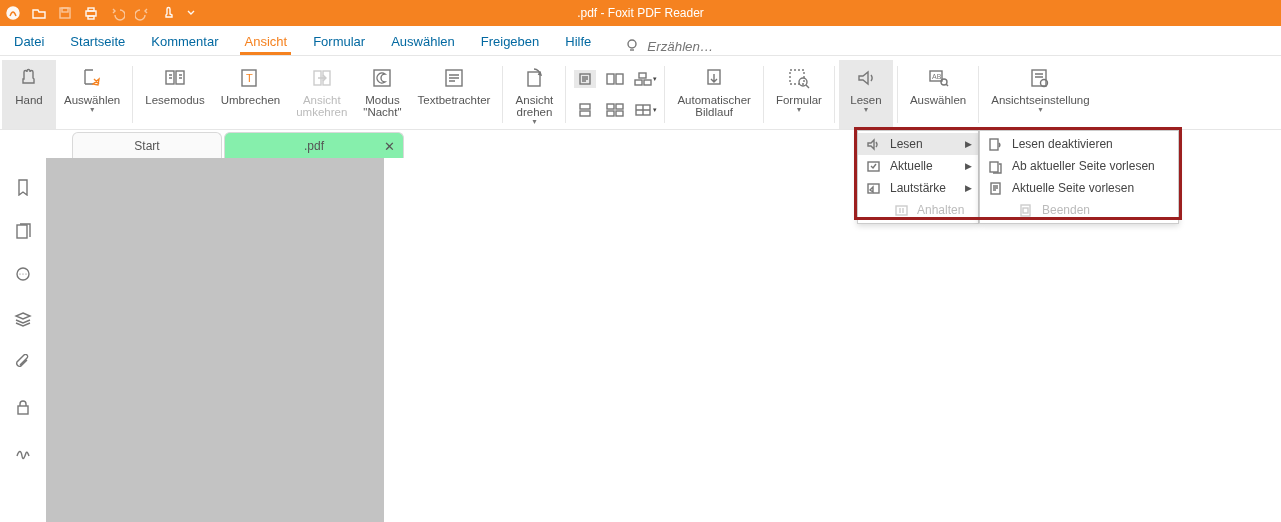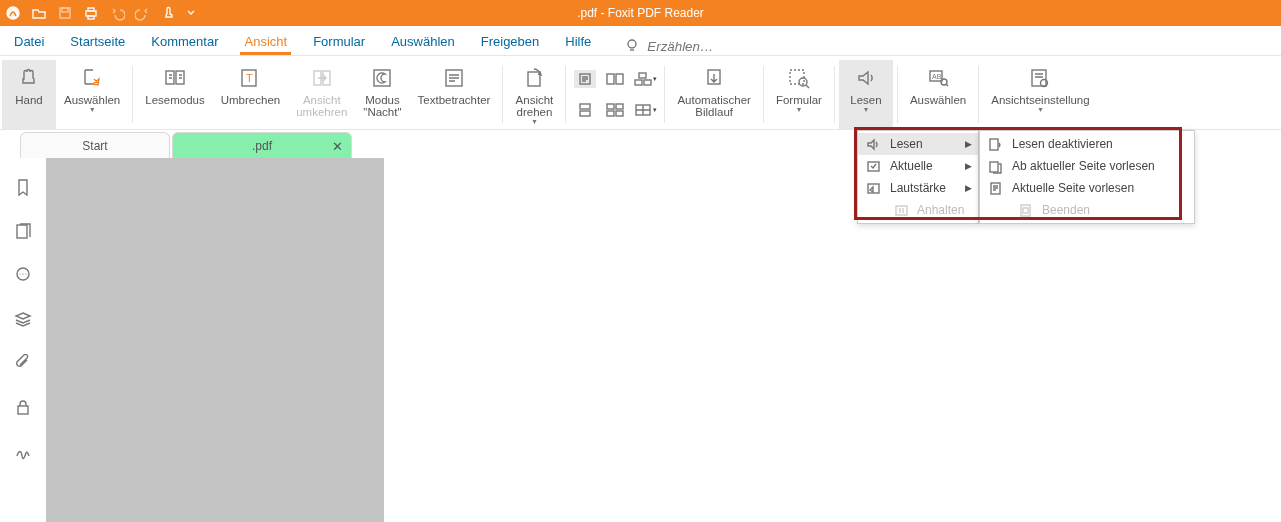--- a/index.html
+++ b/index.html
@@ -131,21 +131,21 @@
   }
   .small-ico {
     width:22px; height:18px;
     display:flex;align-items:center;justify-content:center;
   }
   
   .doctabs {
     height: 28px;
     display: flex;
     align-items: flex-end;
-    padding-left: 20px;
+    padding-left: 72px;
     background: #fff;
   }
   .doctab {
     height: 26px;
     min-width: 150px;
     border: 1px solid #d9d9d9;
     border-bottom: none;
     border-radius: 6px 6px 0 0;
     background: #86efac;
     display: flex;
@@ -588,21 +588,21 @@
     <span class="mi-ico">
         <svg width="15" height="15">
           <rect x="2" y="3" width="11" height="9"></rect>
           <path d="M6 5v5M9 5v5"></path>
         </svg>
       </span>
     <span>Anhalten</span>
   </div>
 </div>
 
-<div class="menu-box" style="left:979px; top:130px; width:216px;">
+<div class="menu-box" style="left:979px; top:130px; width:200px;">
   <div class="menu-row">
     <span class="mi-ico">
         <svg width="15" height="15">
           <rect x="2" y="2" width="8" height="11"></rect>
           <path d="M11 6a3 3 0 0 1 0 4"></path>
         </svg>
       </span>
     <span>Lesen deaktivieren</span>
   </div>
   <div class="menu-row">

